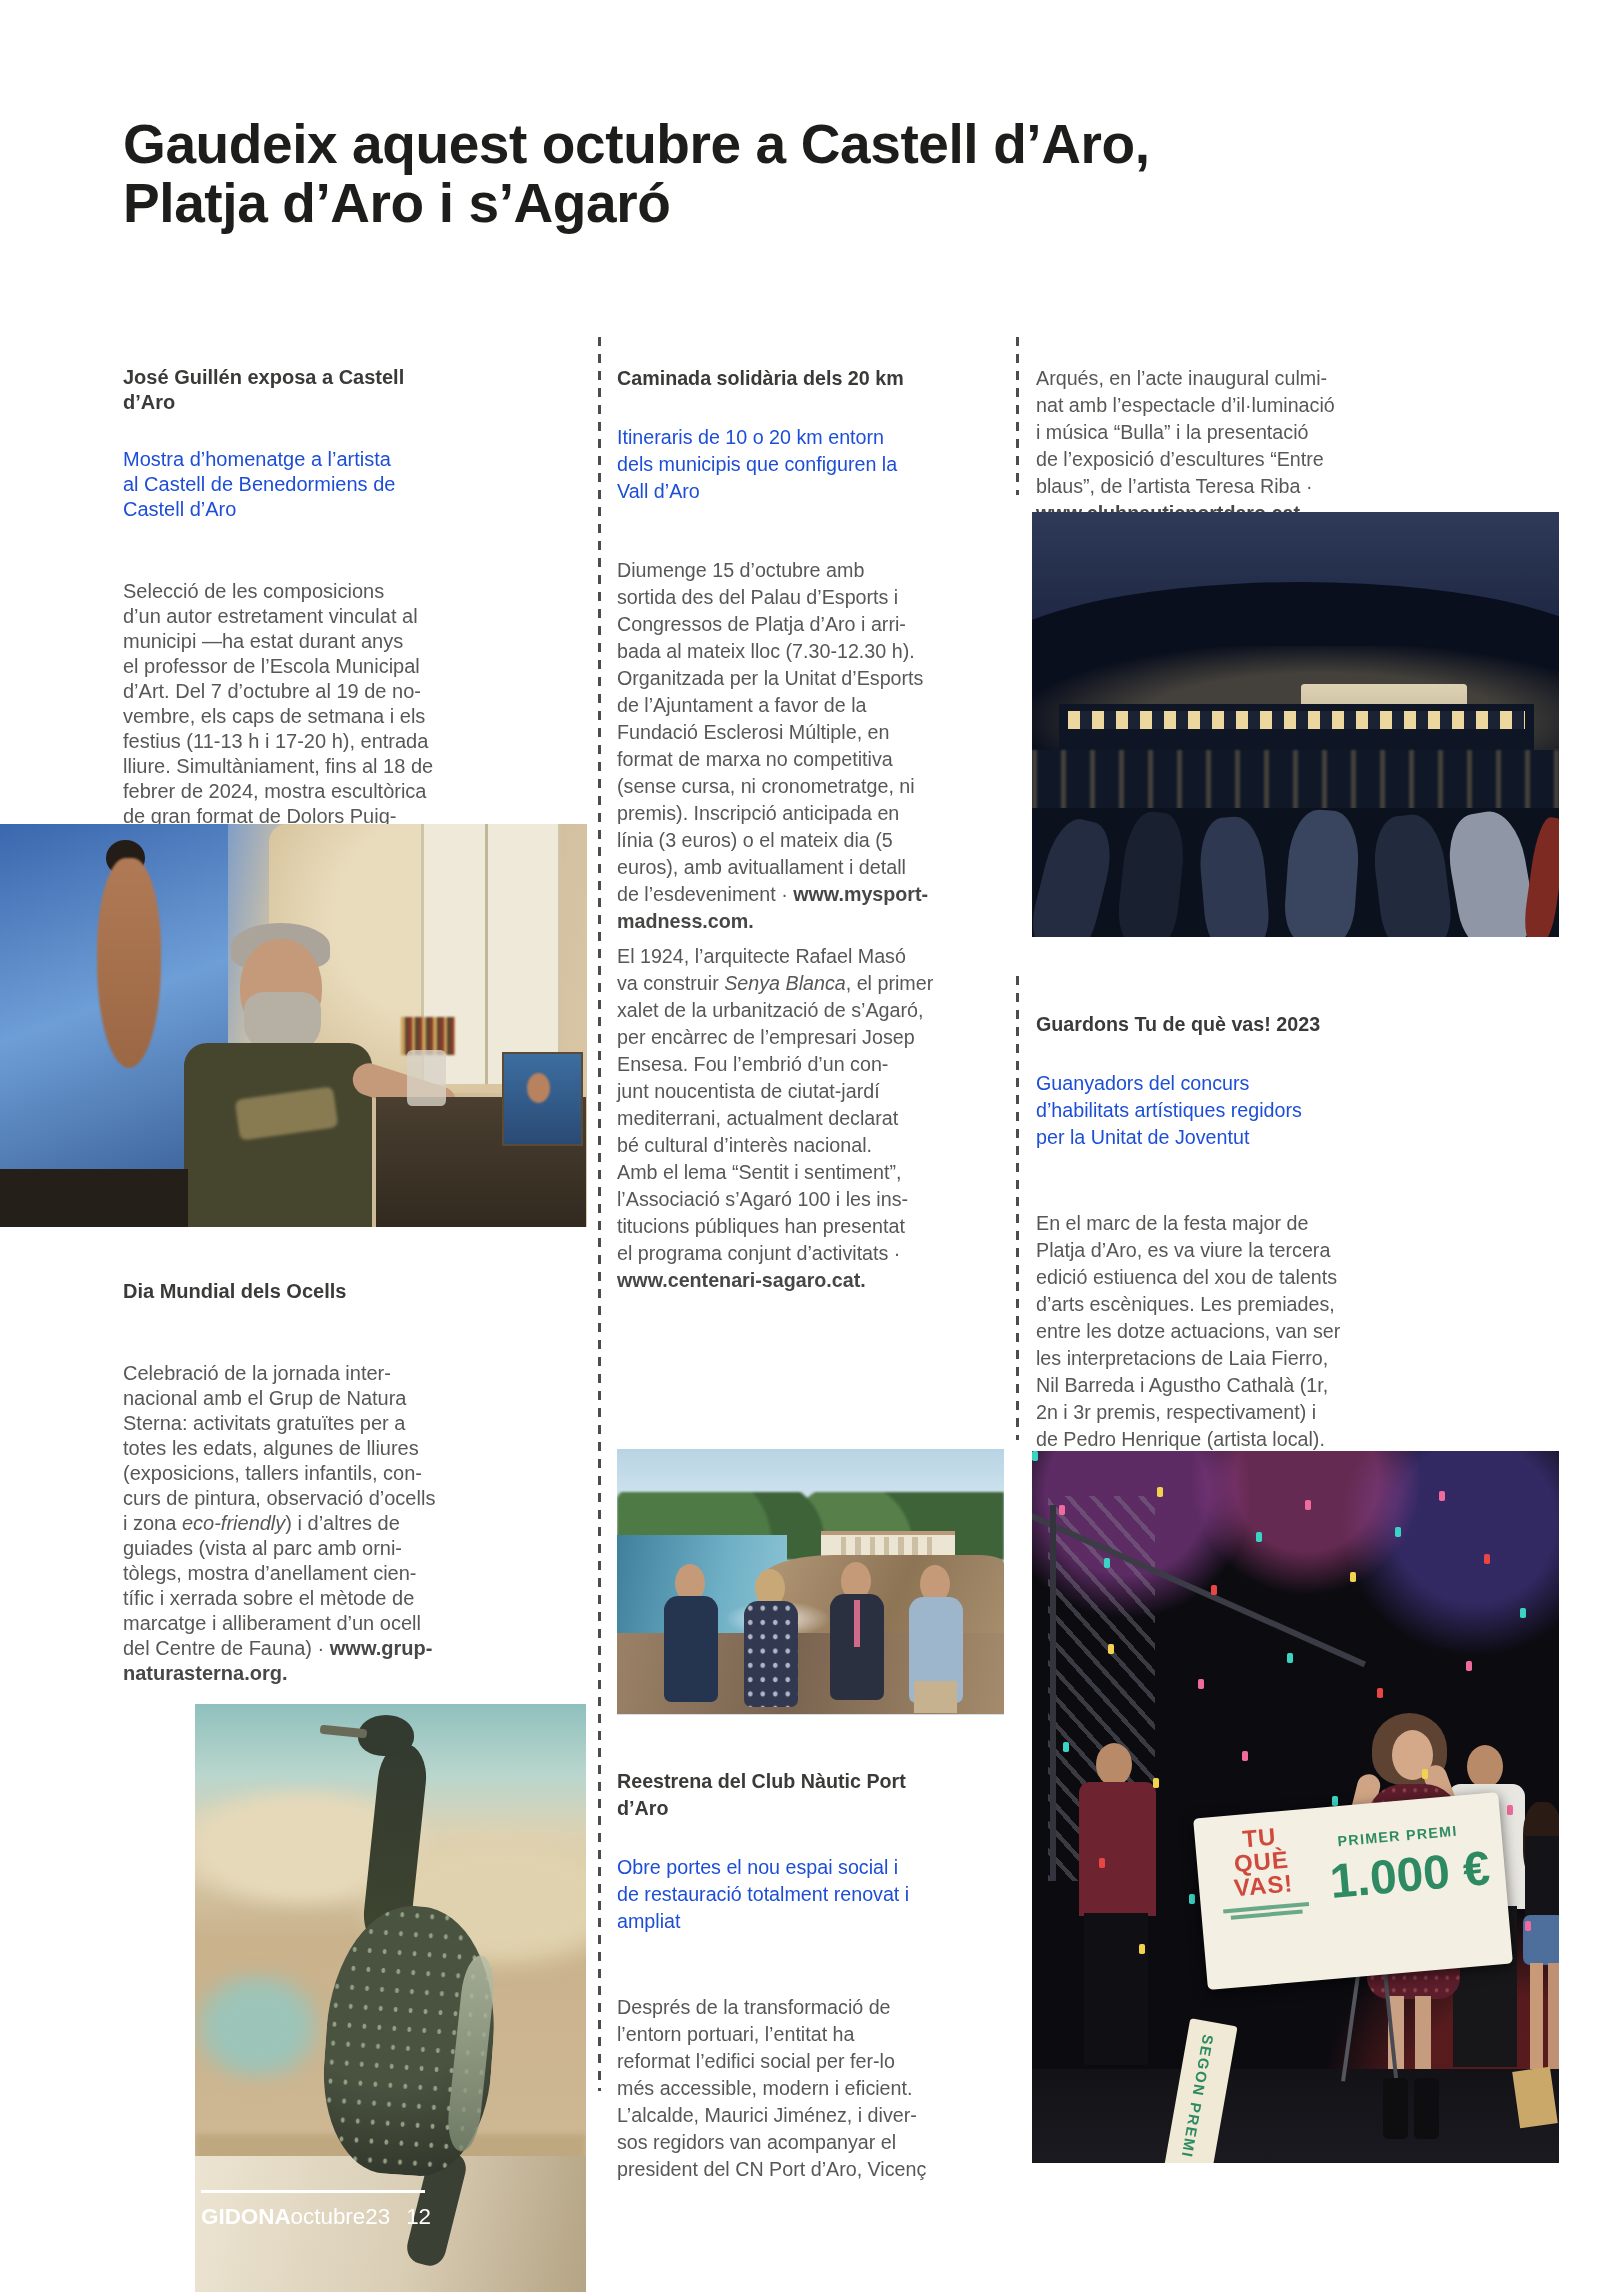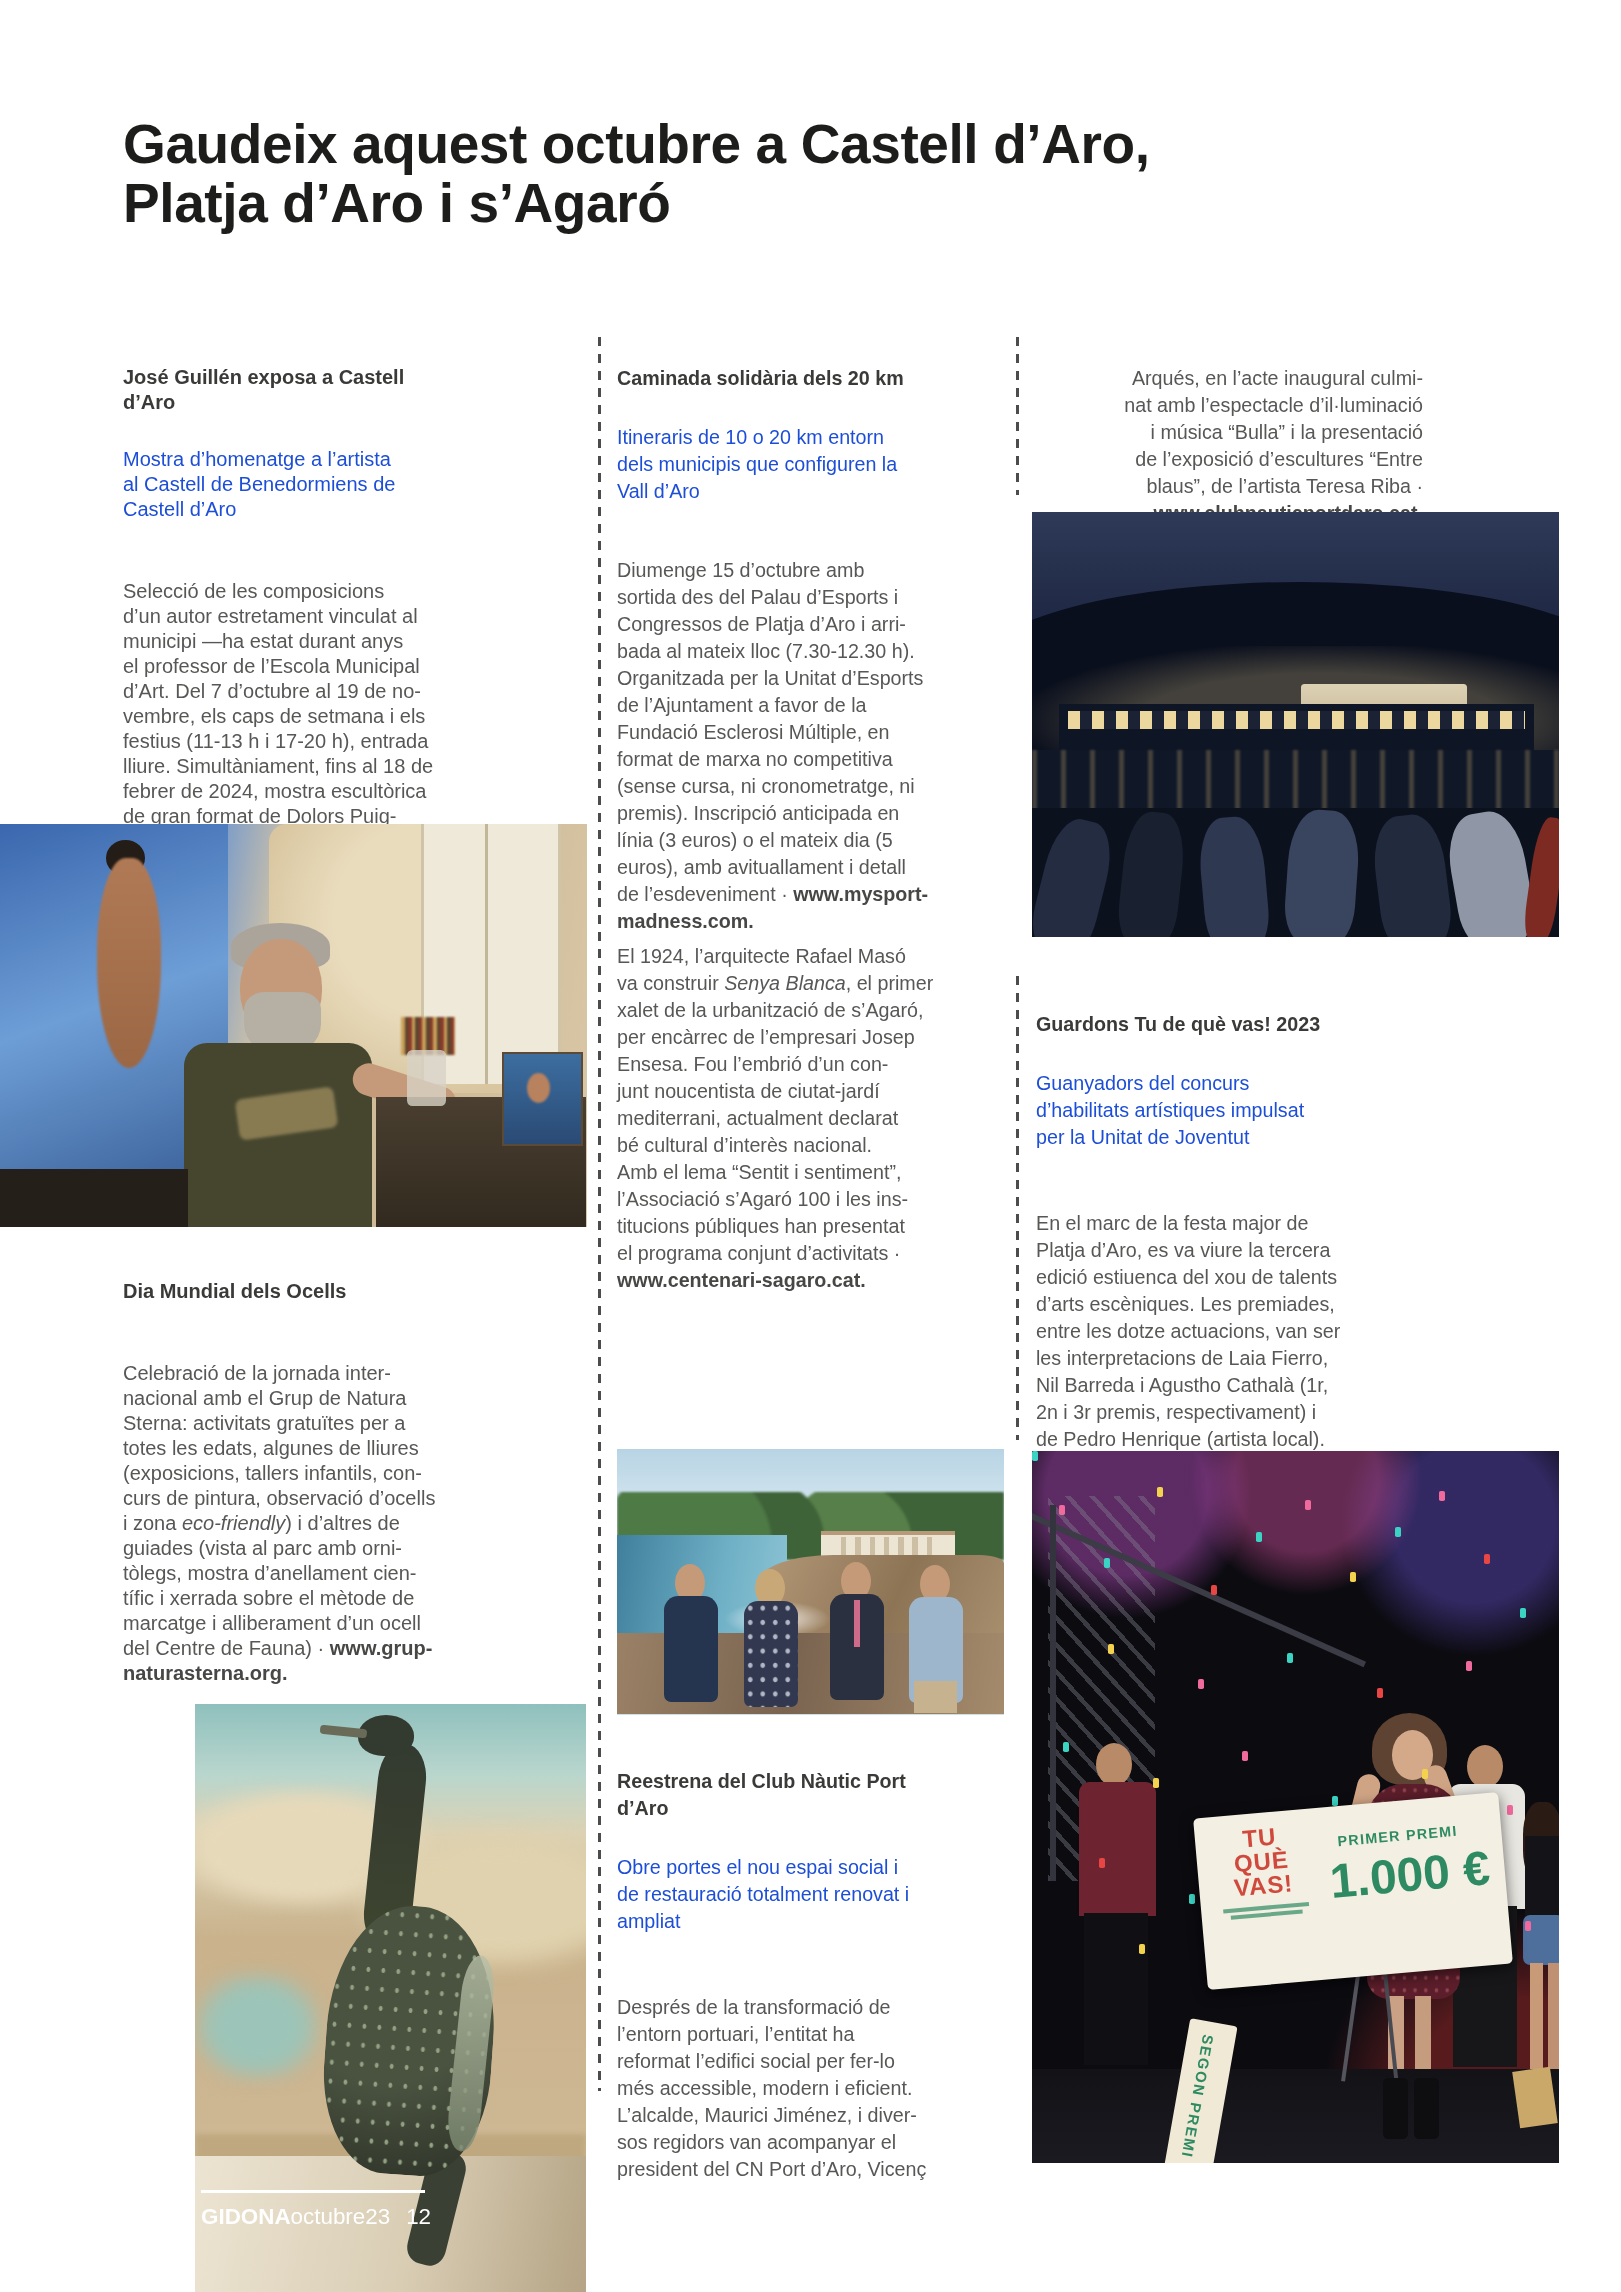--- a/index.html
+++ b/index.html
@@ -315,21 +315,21 @@
 ampliat</div>
   <div class="bd mt30"><span>Després de la transformació de
 l’entorn portuari, l’entitat ha
 reformat l’edifici social per fer-lo
 més accessible, modern i eficient.
 L’alcalde, Maurici Jiménez, i diver-
 sos regidors van acompanyar el
 president del CN Port d’Aro, Vicenç</span></div>
 </div>
 
-<div class="abs article col23" style="left:1036px;top:333px;width:387px;text-align:right;">
+<div class="abs article col23" style="left:1036px;top:333px;width:387px;">
   <div class="bd"><span>Arqués, en l’acte inaugural culmi-
 nat amb l’espectacle d’il·luminació
 i música “Bulla” i la presentació
 de l’exposició d’escultures “Entre
 blaus”, de l’artista Teresa Riba ·
 </span><span class="rb">www.clubnauticportdaro.cat.</span></div>
 </div>
 
 <div class="abs photo ph-marina">
   <div class="abs mar-hill"></div>
@@ -346,21 +346,21 @@
     <div class="boat b4"></div>
     <div class="boat b5"></div>
     <div class="boat b6"></div>
     <div class="boat b7"></div>
   </div>
 </div>
 
 <div class="abs article col23" style="left:1036px;top:979px;width:387px;">
   <div class="h">Guardons Tu de què vas! 2023</div>
   <div class="sf">Guanyadors del concurs
-d’habilitats artístiques impulsat
+d’habilitats artístiques regidors
 per la Unitat de Joventut</div>
   <div class="bd mt30"><span>En el marc de la festa major de
 Platja d’Aro, es va viure la tercera
 edició estiuenca del xou de talents
 d’arts escèniques. Les premiades,
 entre les dotze actuacions, van ser
 les interpretacions de Laia Fierro,
 Nil Barreda i Agustho Cathalà (1r,
 2n i 3r premis, respectivament) i
 de Pedro Henrique (artista local).

